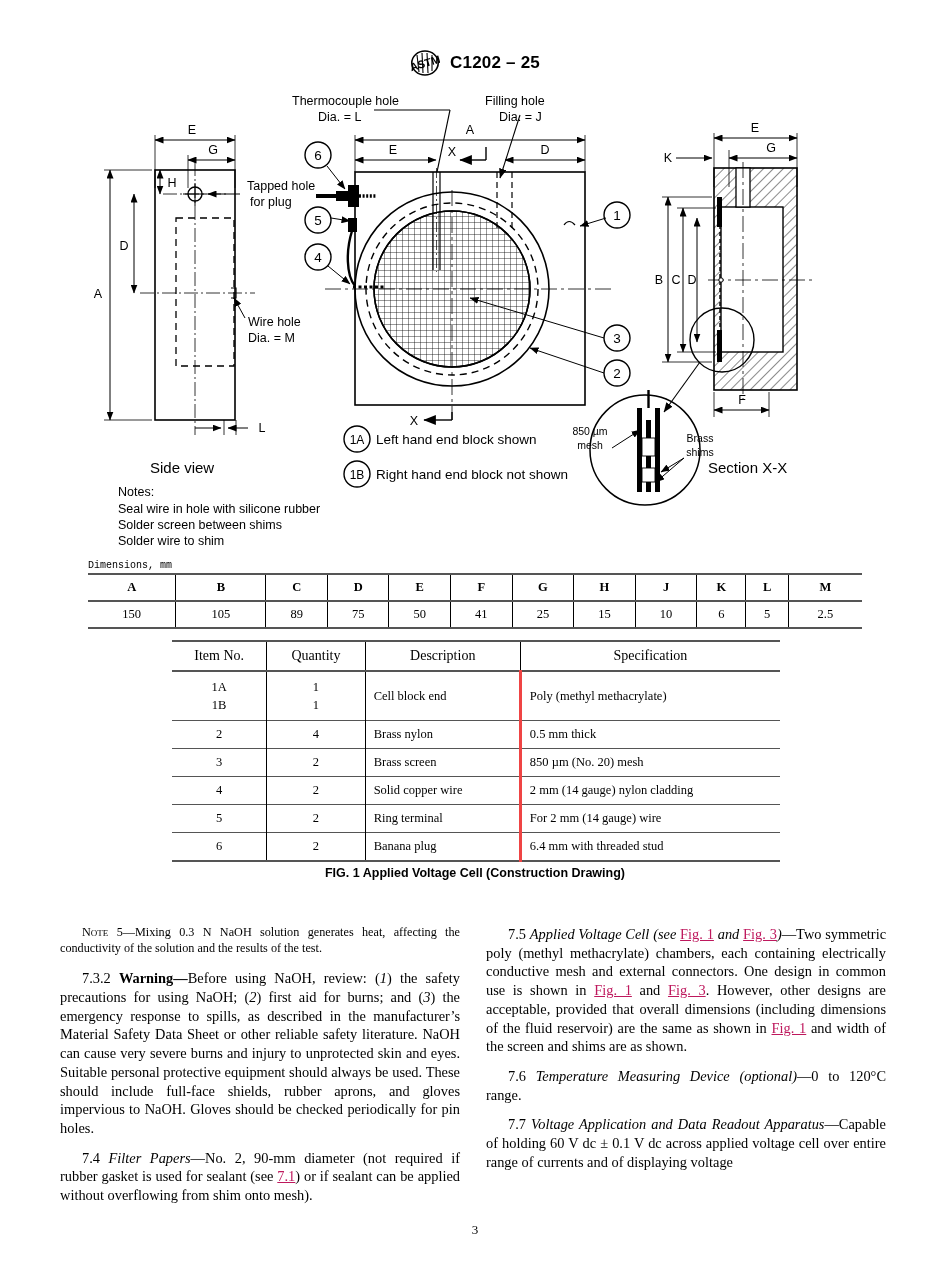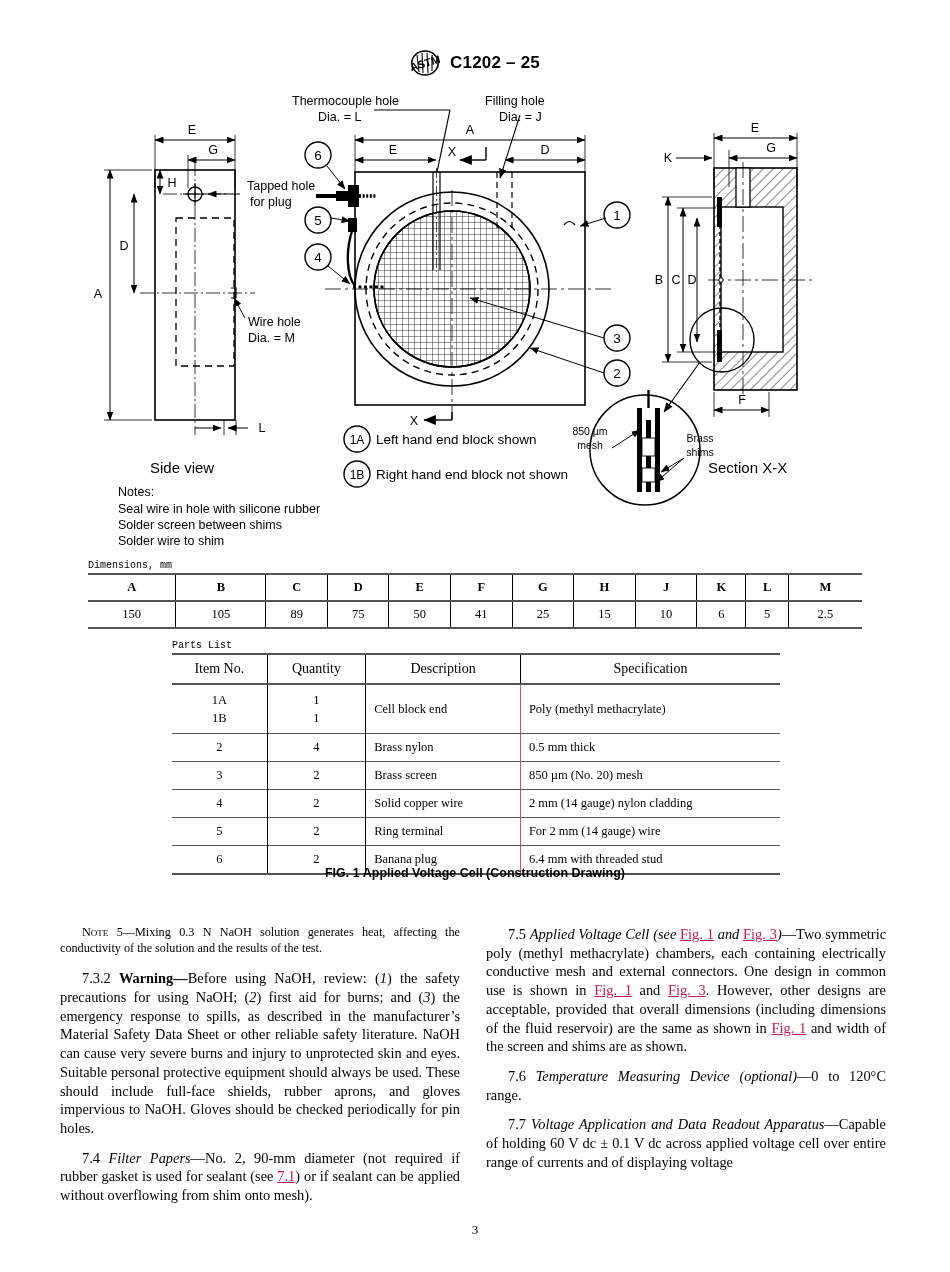--- a/index.html
+++ b/index.html
@@ -38,21 +38,21 @@
   .parts table{width:608px;}
   .parts th{font-size:14px;font-weight:normal;padding:6px 0;text-align:center;margin-top:44px;}
   .parts td{font-size:12.5px;padding:6px 0 6px 8px;}
   .parts thead tr{border-top:2px solid #555;border-bottom:2px solid #555;}
   .parts tbody tr{border-bottom:1.5px solid #555;}
   .parts tbody tr:last-child{border-bottom:2px solid #555;}
   .parts .c-item{width:98px;text-align:center;padding-left:0;
                  border-right:1px solid #000;}
   .parts .c-qty{width:100px;text-align:center;padding-left:0;
                 border-right:1px solid #000;}
-  .parts .c-desc{width:150px;border-right:1px solid #ef4444;}
+  .parts .c-desc{width:150px;border-right:3px solid #ef4444;}
   .parts .c-spec{width:260px;}
   .parts th.c-item,.parts th.c-qty,.parts th.c-desc{border-right:1px solid #000;}
   .two-line{line-height:1.45;}
 
   
   .col{position:absolute;width:400px;font-size:14.4px;line-height:1.30;
        text-align:justify;}
   .col-l{left:60px;top:925px;}
   .col-r{left:486px;top:925px;}
   .para{margin:0 0 11px 0;text-indent:22px;}
@@ -365,21 +365,20 @@
           <td>10</td>
           <td>6</td>
           <td>5</td>
           <td>2.5</td>
         </tr>
       </tbody>
     </table>
   </div>
 
   <div class="parts">
-    <div class="tbl-title">Parts List</div>
     <table>
       <thead>
         <tr>
           <th class="c-item">Item No.</th>
           <th class="c-qty">Quantity</th>
           <th class="c-desc">Description</th>
           <th class="c-spec">Specification</th>
         </tr>
       </thead>
       <tbody>

